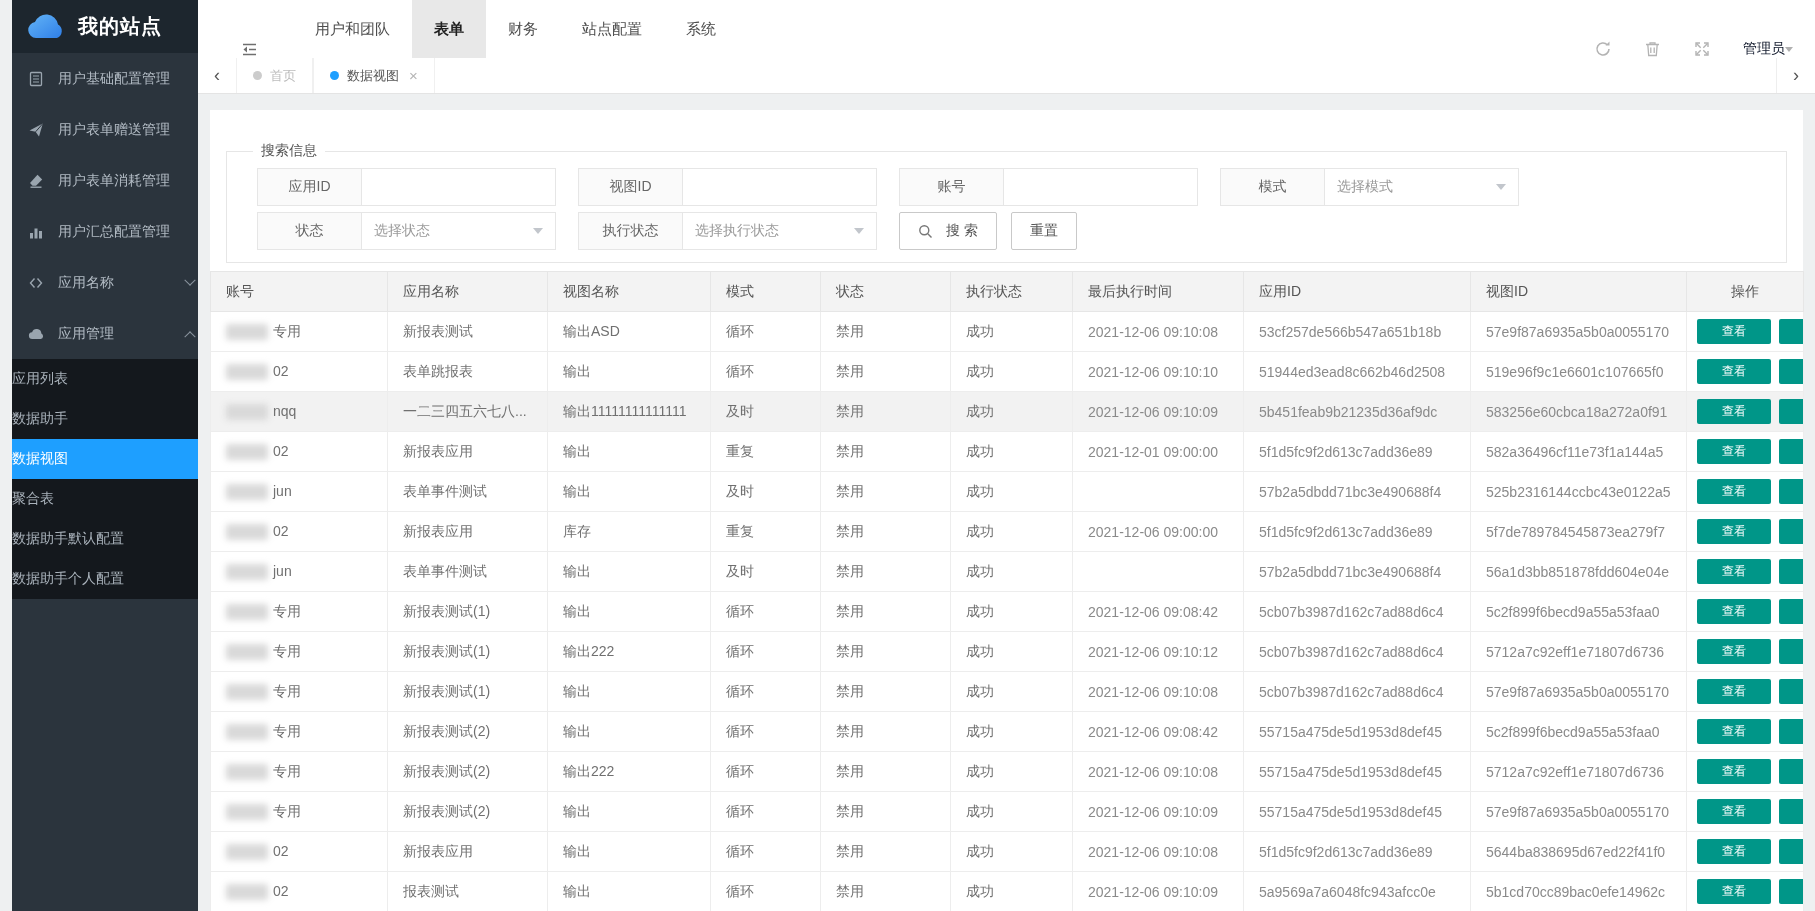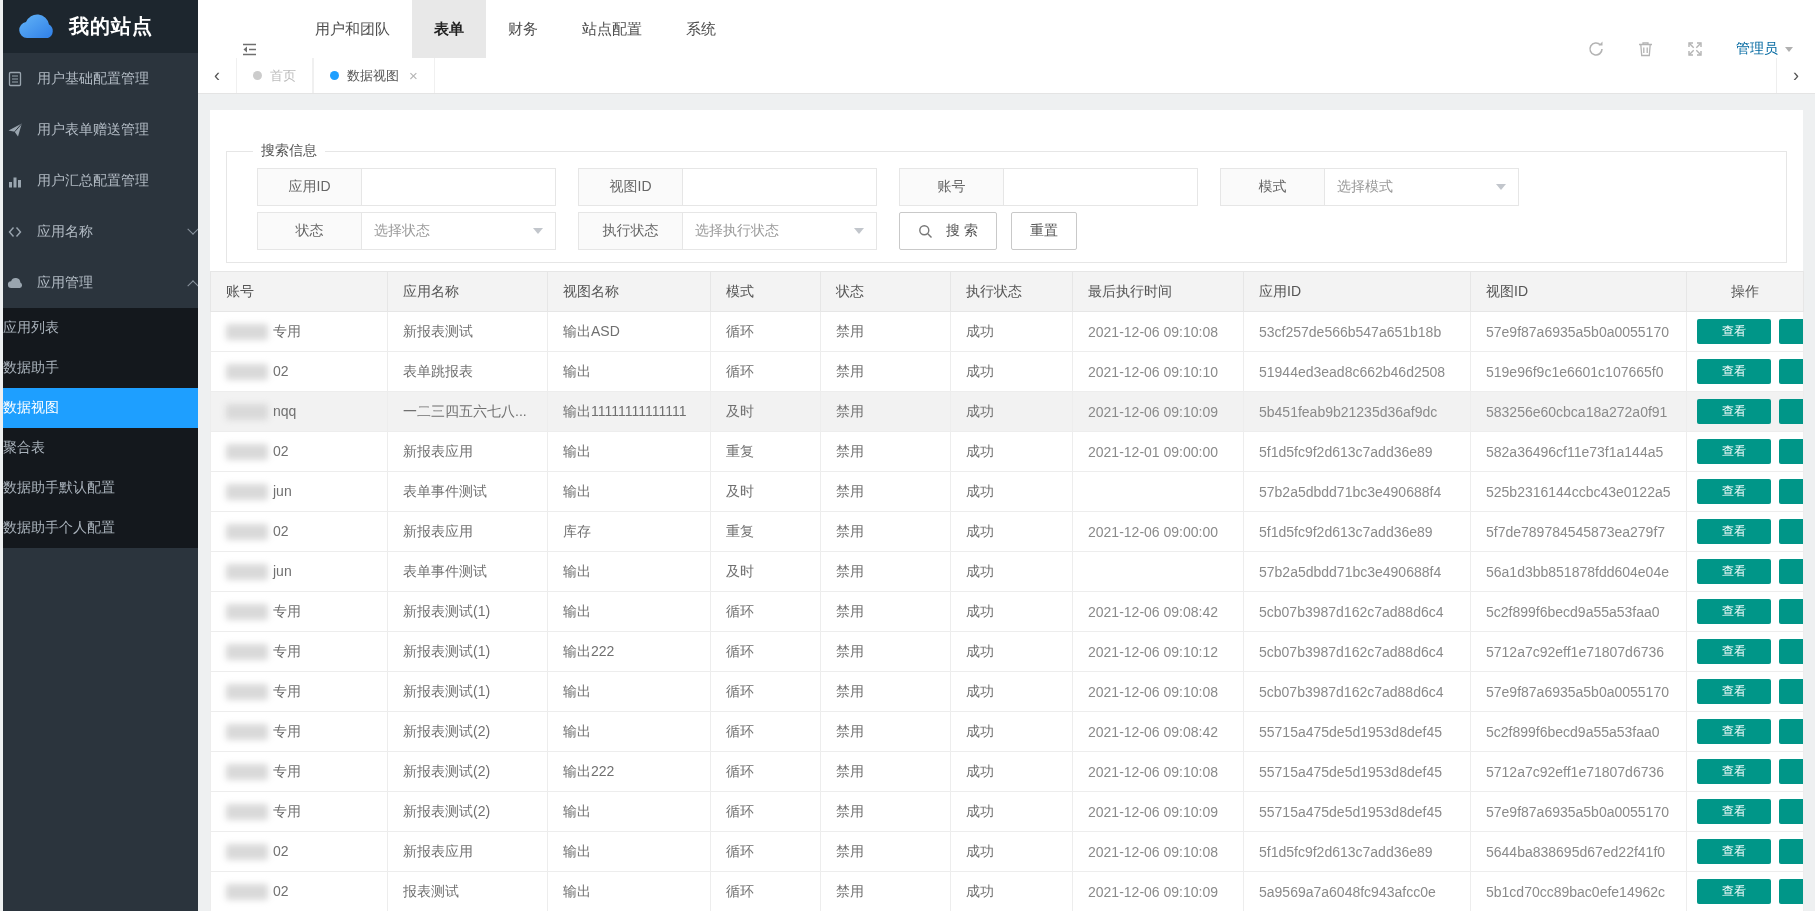--- a/index.html
+++ b/index.html
@@ -1,42 +1,42 @@
 <!DOCTYPE html>
 <html><head>
 <meta charset="utf-8">
 <style>
   html,body{margin:0;padding:0;}
   .app{position:relative;width:1815px;height:911px;background:#eef0f1;overflow:hidden;
        font-family:"Liberation Sans","DejaVu Sans",sans-serif;}
 
   
-  .sidebar{position:absolute;left:3px;top:0;width:198px;height:911px;background:#2b343d;}
+  .sidebar{position:absolute;left:12px;top:0;width:198px;height:911px;background:#2b343d;}
   .logo{height:53px;background:#1d262e;display:flex;align-items:center;padding-left:14px;gap:10px;}
   .logo-title{color:#ffffff;font-size:20px;font-weight:bold;letter-spacing:1px;}
-  .nav-item{height:51px;display:flex;align-items:center;padding:0 4px;color:#b3bcc5;font-size:14px;cursor:pointer;}
+  .nav-item{height:51px;display:flex;align-items:center;padding:0 16px;color:#b3bcc5;font-size:14px;cursor:pointer;}
   .nav-item .nicon{width:18px;height:16px;margin-right:12px;display:flex;align-items:center;flex:none;}
   .nav-item .nlabel{white-space:nowrap;}
   .chev{width:7px;height:7px;border-right:1.5px solid #8a949e;border-bottom:1.5px solid #8a949e;margin-left:auto;flex:none;}
   .chev.down{transform:rotate(45deg) translate(-2px,-2px);}
   .chev.up{transform:rotate(-135deg) translate(-2px,-2px);}
   .submenu{background:#14181d;}
   .sub-item{height:40px;display:flex;align-items:center;color:#aab3bc;font-size:14px;cursor:pointer;}
   .sub-item.active{background:#1e9fff;color:#ffffff;}
 
   
   .header{position:absolute;left:198px;top:0;width:1617px;height:58px;background:#ffffff;
           border-bottom:1px solid #f1f1f1;display:flex;align-items:flex-end;}
   .collapse-btn{margin-left:42px;display:flex;align-items:center;cursor:pointer;}
   .h-tabs{display:flex;margin-left:34px;height:100%;}
   .h-tab{padding:0 22px;display:flex;align-items:center;font-size:15px;color:#4d4d4d;cursor:pointer;white-space:nowrap;}
   .h-tab.active{background:#e8e8e8;color:#1f1f1f;font-weight:bold;}
   .h-right{margin-left:auto;display:flex;align-items:center;gap:32px;padding-right:22px;}
   .h-icon{display:flex;align-items:center;cursor:pointer;}
-  .admin{display:flex;align-items:center;gap:7px;font-size:14px;color:#0369a1;cursor:pointer;}
+  .admin{display:flex;align-items:center;font-size:14px;color:#0f172a;cursor:pointer;}
   .caret-down{width:0;height:0;border-top:5px solid #b0b0b0;border-left:4px solid transparent;border-right:4px solid transparent;}
 
   
   .tabbar{position:absolute;left:198px;top:58px;width:1617px;height:35px;background:#ffffff;
           border-bottom:1px solid #e4e4e4;display:flex;align-items:stretch;}
   .tb-arrow{width:38px;display:flex;align-items:center;justify-content:center;font-size:18px;color:#555;cursor:pointer;}
   .tb-arrow.right{margin-left:auto;border-left:1px solid #eeeeee;}
   .tb-tab{display:flex;align-items:center;padding:0 16px;gap:8px;font-size:13px;color:#bcbcbc;
           border-left:1px solid #f0f0f0;border-right:1px solid #f0f0f0;cursor:pointer;white-space:nowrap;}
   .tb-tab .dot{width:9px;height:9px;border-radius:50%;background:#cccccc;flex:none;}
@@ -113,20 +113,29 @@
     <div class="nav-item">
       <span class="nicon">
         <svg width="16" height="16" viewBox="0 0 16 16">
             <path d="M1.5 8.6 14.8 1.6 11 14.6 7.6 9.8Z" fill="#9aa5af"></path>
             <path d="M7.6 9.8 14.8 1.6" stroke="#2b343d" stroke-width="1"></path>
           </svg>
       </span>
       <span class="nlabel">用户表单赠送管理</span>
     </div>
 
+    <div class="nav-item">
+      <span class="nicon">
+        <svg width="16" height="16" viewBox="0 0 16 16">
+            <path d="M9.5 1.8 14.2 6.5 8 12.7H4.6L2 10.1Z" fill="#9aa5af"></path>
+            <path d="M2.5 14.2h11" stroke="#9aa5af" stroke-width="1.4"></path>
+          </svg>
+      </span>
+      <span class="nlabel">用户表单消耗管理</span>
+    </div>
 
     <div class="nav-item">
       <span class="nicon">
         <svg width="16" height="16" viewBox="0 0 16 16">
             <rect x="2" y="9" width="3" height="5.5" fill="#9aa5af"></rect>
             <rect x="6.5" y="4.5" width="3" height="10" fill="#9aa5af"></rect>
             <rect x="11" y="7" width="3" height="7.5" fill="#9aa5af"></rect>
           </svg>
       </span>
       <span class="nlabel">用户汇总配置管理</span>

